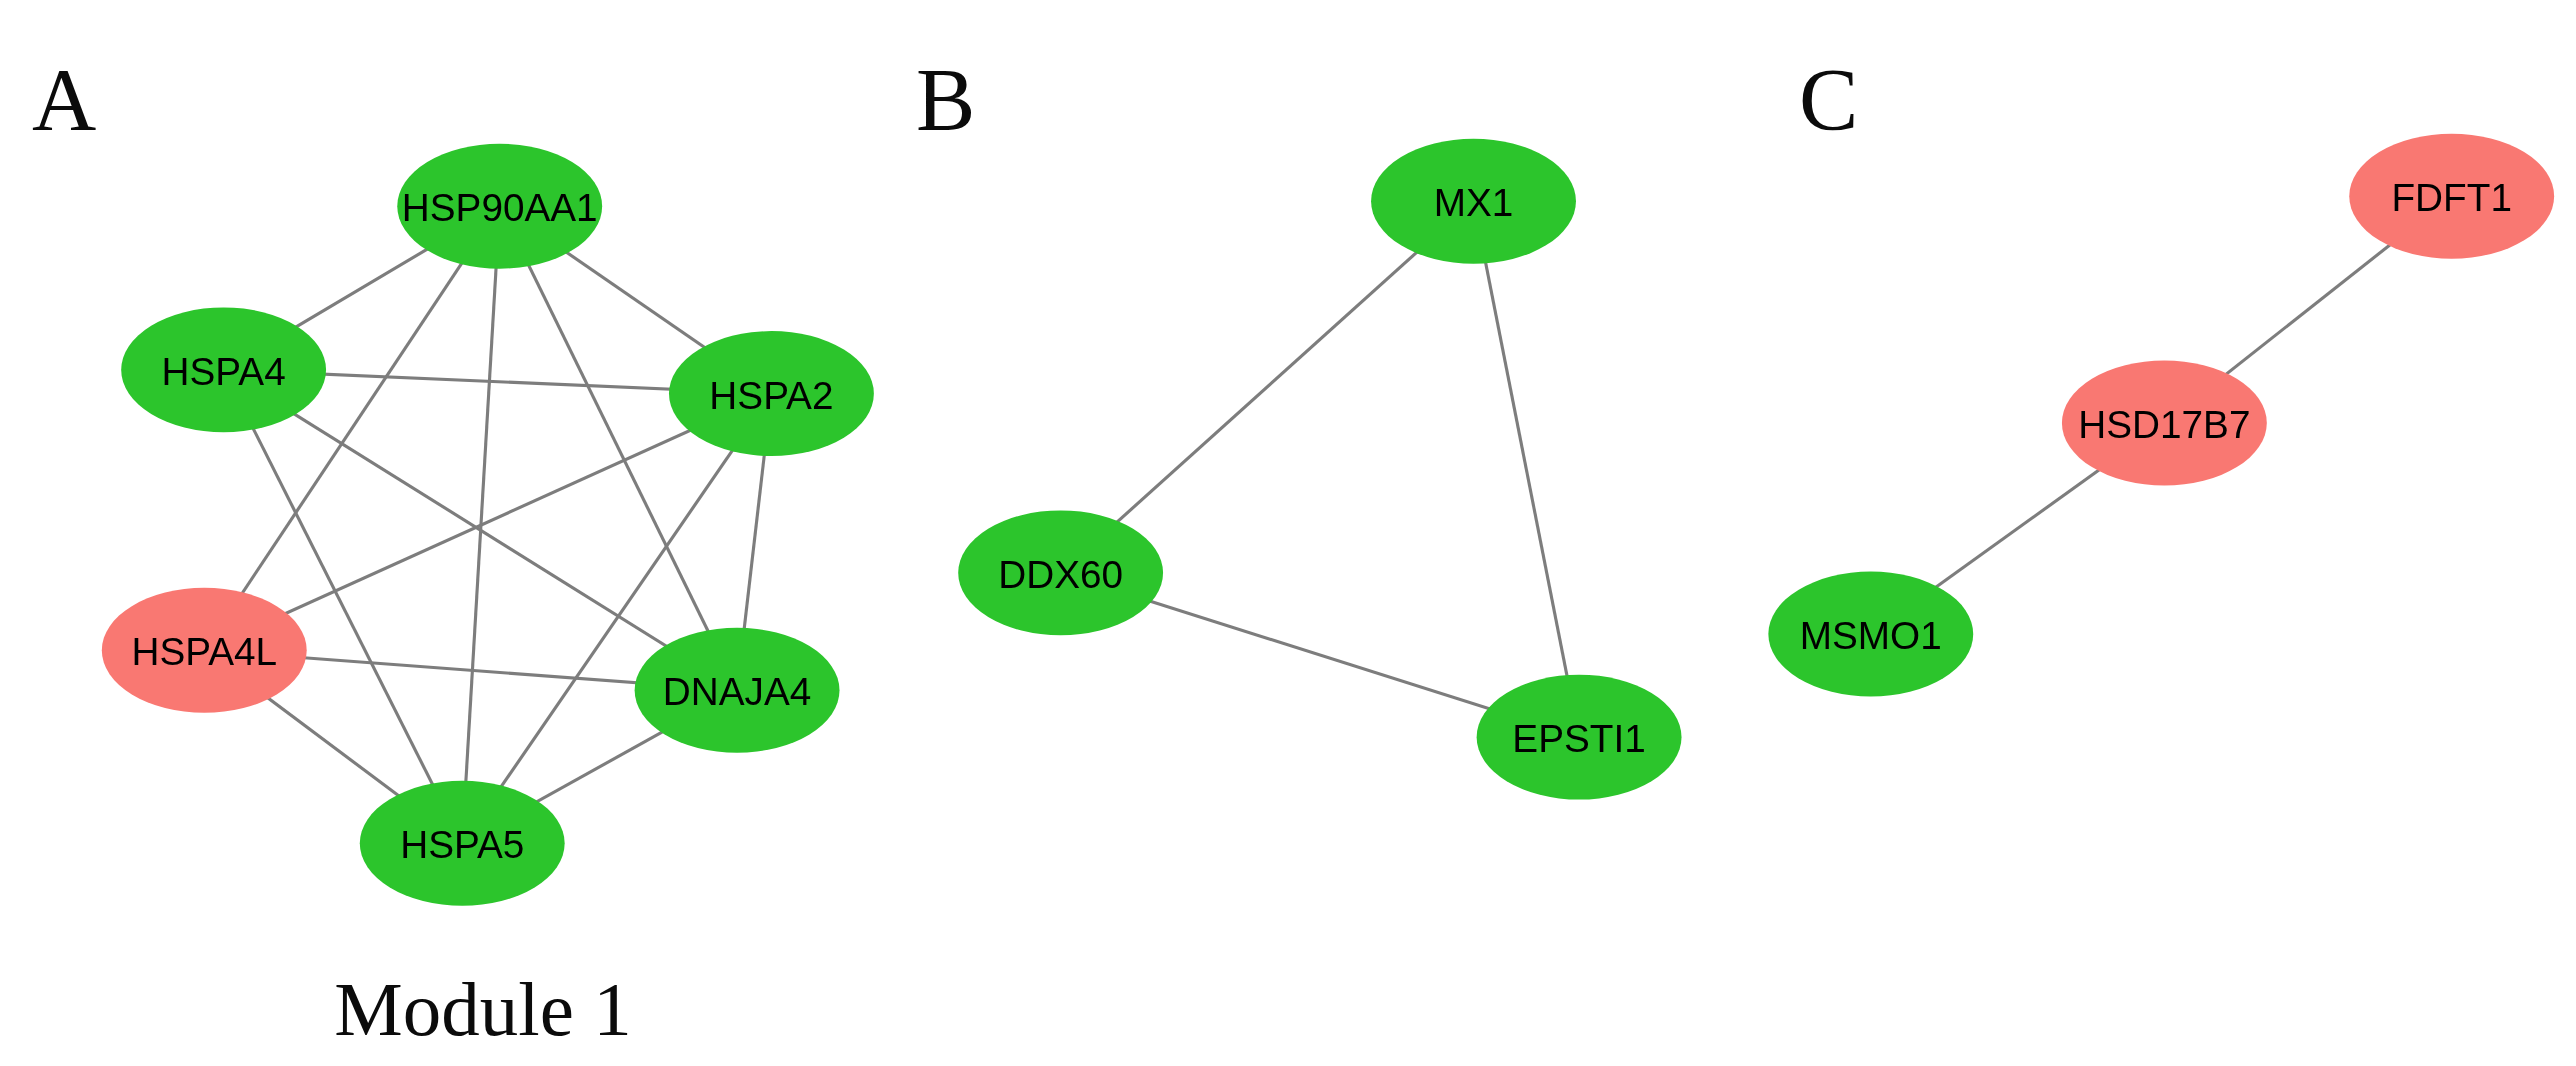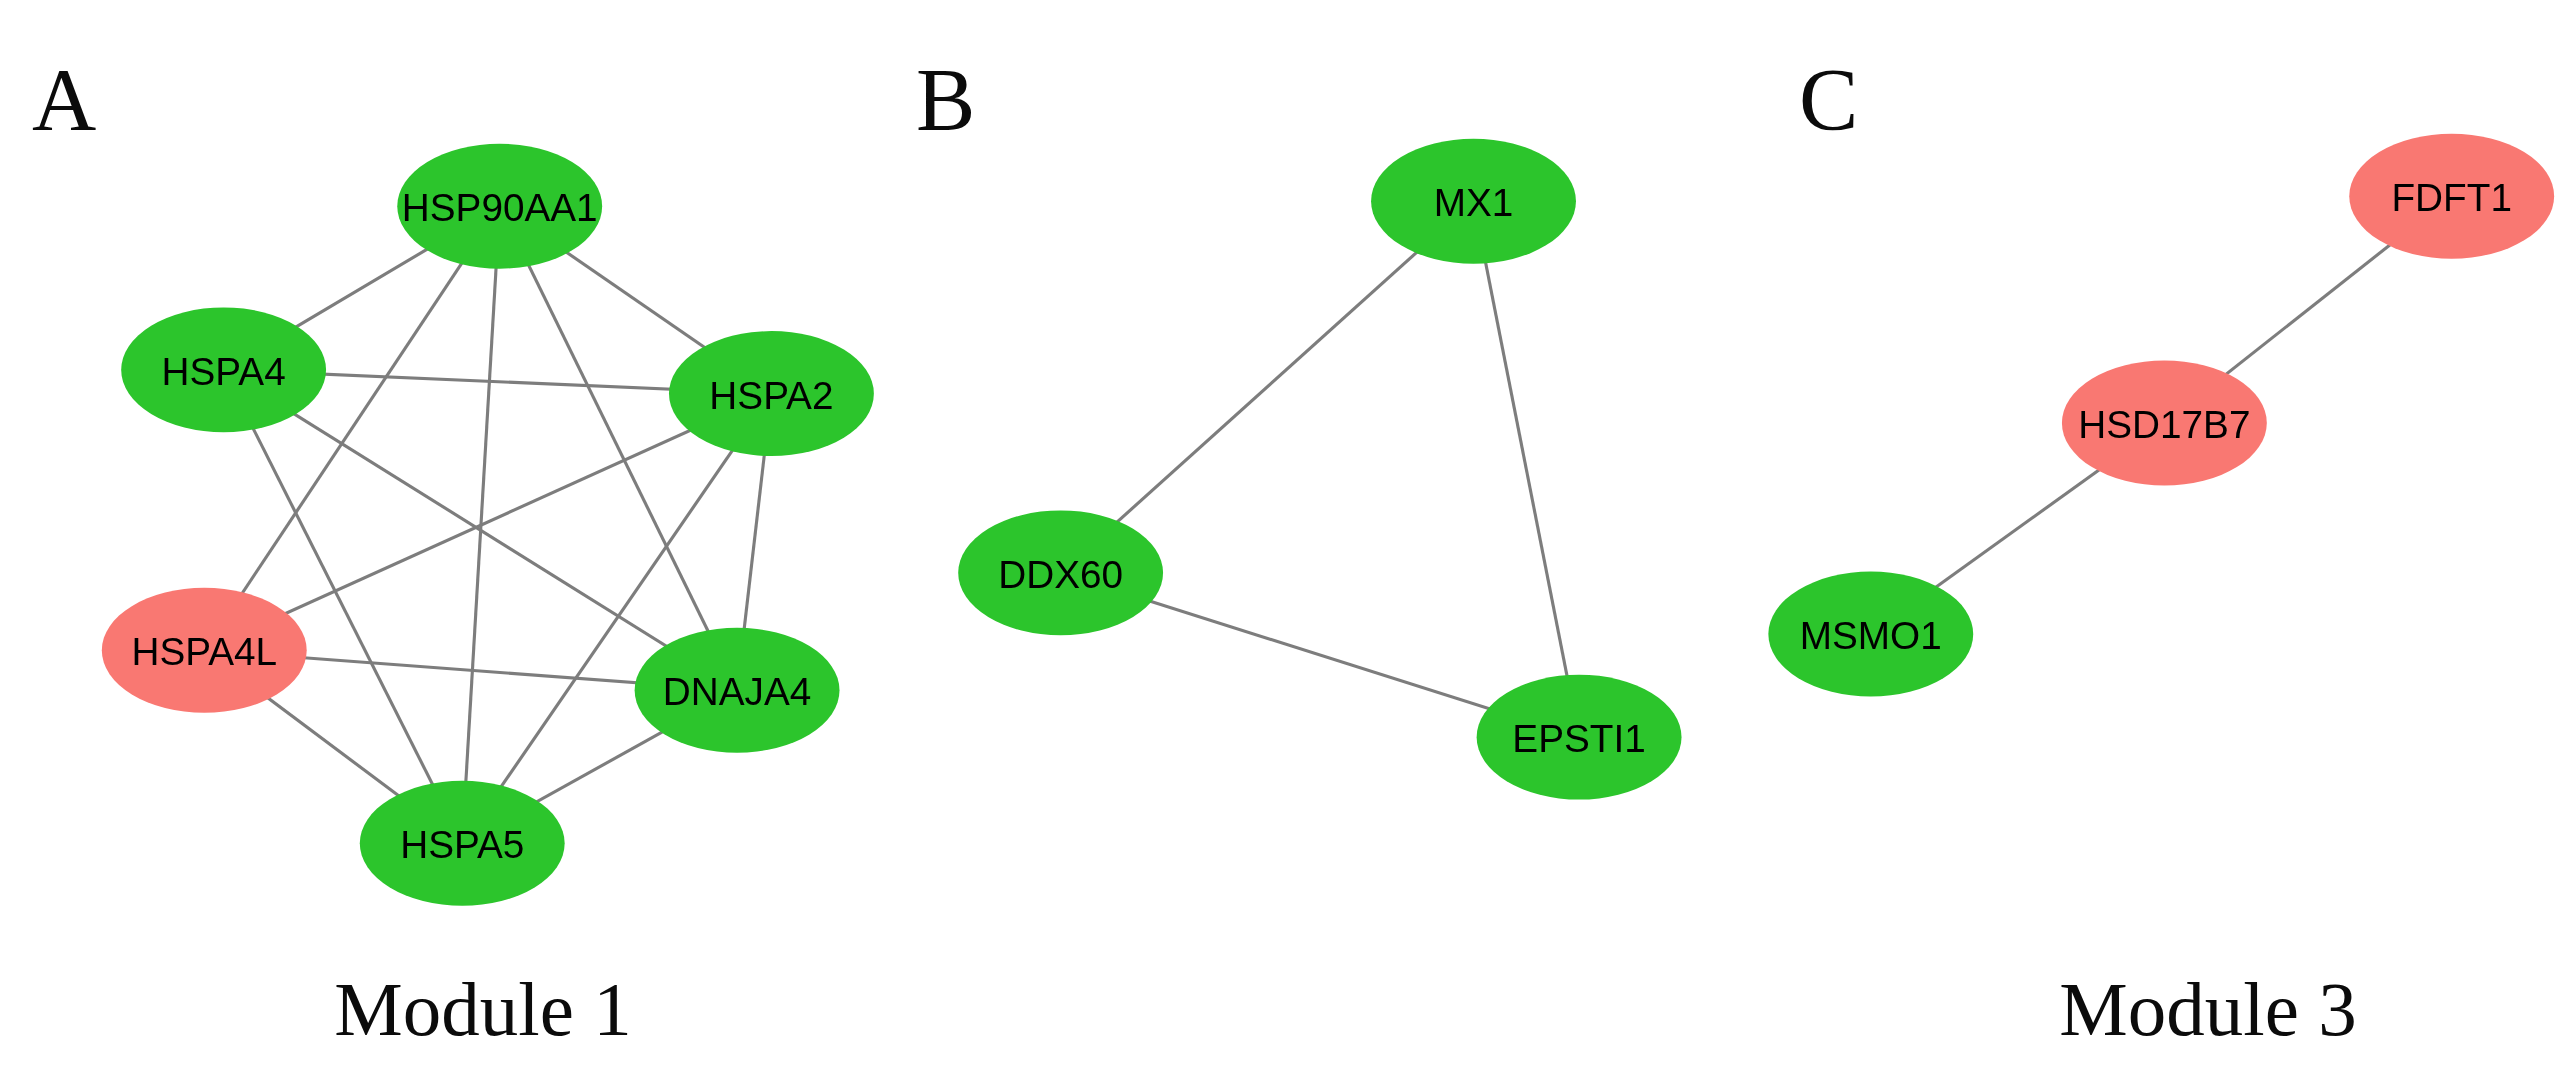--- a/index.html
+++ b/index.html
@@ -101,16 +101,15 @@
         <ellipse cx="2995" cy="1015" rx="164" ry="100" fill="#2cc52c"></ellipse>
         <text x="2995" y="1015" text-anchor="middle" dominant-baseline="central" dy="0.04em" font-size="62" fill="#000000" class="node-label-svg">MSMO1</text>
       </g>
     </svg>
 
   <div class="panel-letter" style="left:32px">A</div>
   <div class="panel-letter" style="left:916px">B</div>
   <div class="panel-letter" style="left:1799px">C</div>
 
   <div class="module-caption" style="left:483px">Module 1</div>
-  <div class="module-caption" style="left:2208px">Module 3</div>
 
 </div>
 
 
 </body></html>

